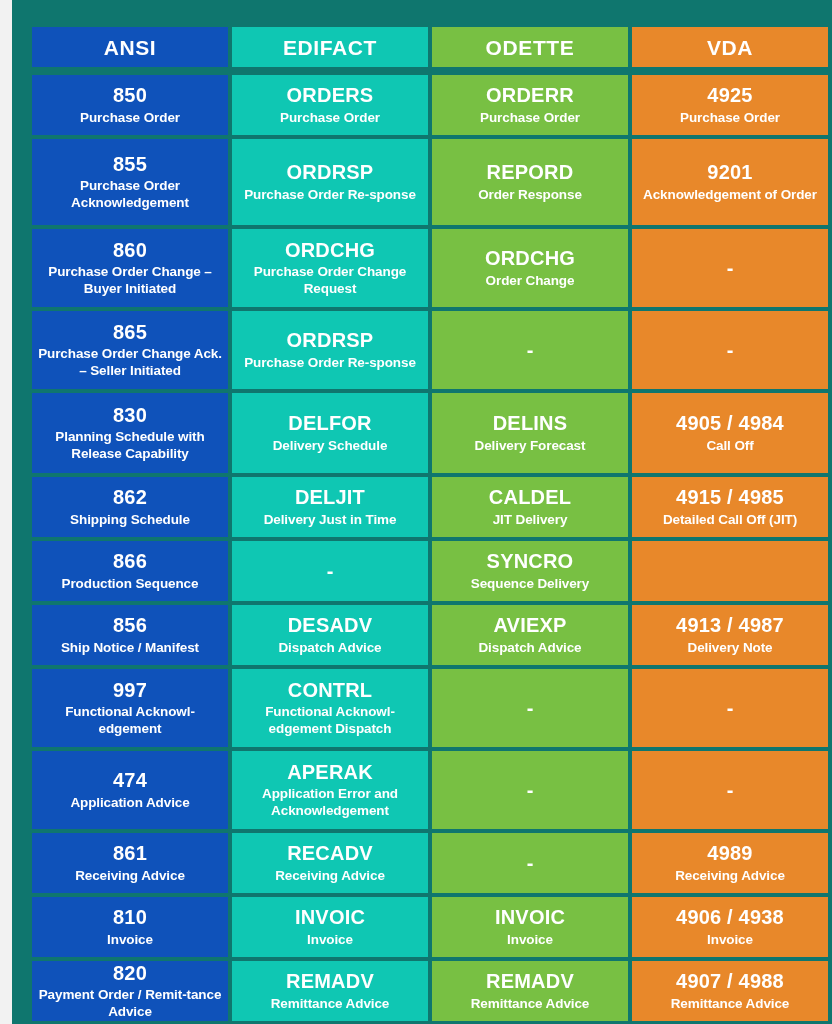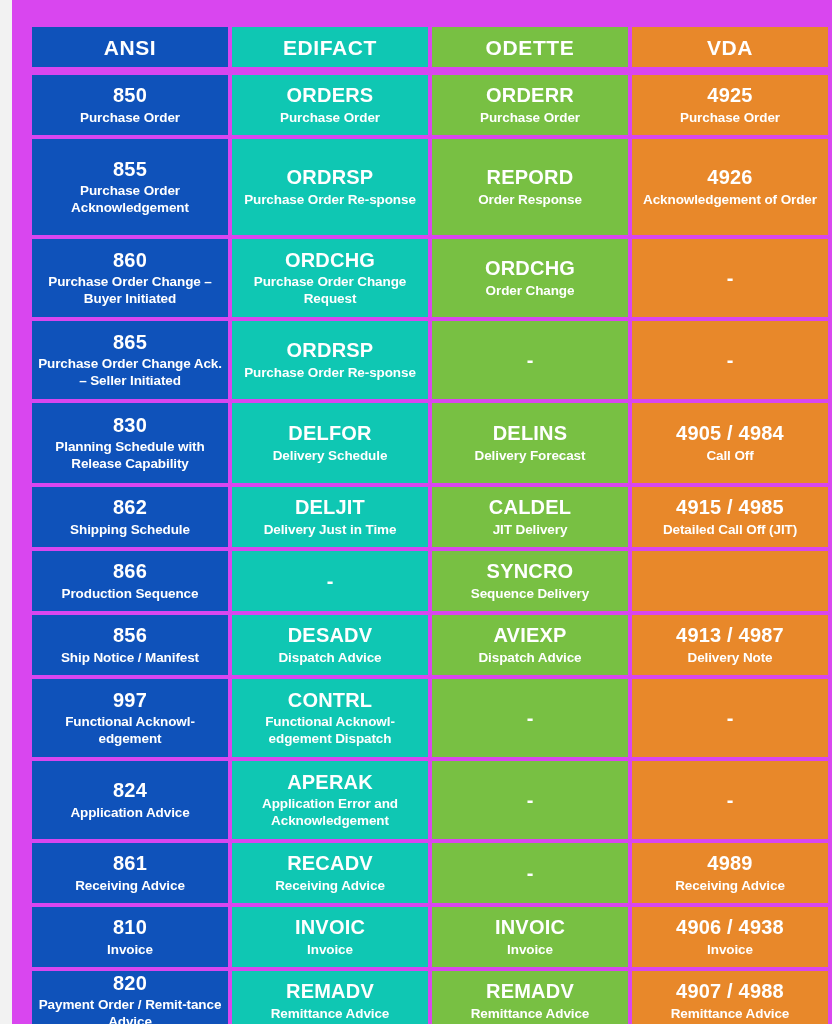--- a/index.html
+++ b/index.html
@@ -19,21 +19,21 @@
     background: #f2f2f2;
   }
 
   
   #card {
     position: absolute;
     left: 12px;
     top: 0px;
     width: 820px;
     height: 1024px;
-    background: #d946ef;
+    background: #0f766e;
   }
 
   
   #edi-table {
     position: absolute;
     left: 20px;
     top: 27px;
     width: 796px;
     display: flex;
     flex-direction: column;
@@ -95,21 +95,21 @@
   }
   .dash {
     font-size: 20px;
     font-weight: bold;
     line-height: 1;
   }
   .empty { visibility: hidden; }
 
   
   .r-850 .cell { height: 55px; }
-  .r-855 .cell { height: 96px; }
+  .r-855 .cell { height: 86px; }
   .r-860 .cell { height: 78px; }
   .r-865 .cell { height: 78px; }
   .r-830 .cell { height: 80px; }
   .r-862 .cell { height: 56px; }
   .r-866 .cell { height: 57px; }
   .r-856 .cell { height: 57px; }
   .r-997 .cell { height: 78px; }
   .r-824 .cell { height: 78px; }
   .r-861 .cell { height: 57px; }
   .r-810 .cell { height: 57px; }
@@ -164,21 +164,21 @@
             </div>
             <div class="cell col-edifact">
               <span class="code">ORDRSP</span>
               <span class="desc">Purchase Order Re-sponse</span>
             </div>
             <div class="cell col-odette">
               <span class="code">REPORD</span>
               <span class="desc">Order Response</span>
             </div>
             <div class="cell col-vda">
-              <span class="code">4926</span>
+              <span class="code">9201</span>
               <span class="desc">Acknowledgement of Order</span>
             </div>
           </div>
           <div class="table-row body-row r-860">
             <div class="cell col-ansi">
               <span class="code">860</span>
               <span class="desc">Purchase Order Change – Buyer Initiated</span>
             </div>
             <div class="cell col-edifact">
               <span class="code">ORDCHG</span>
@@ -289,21 +289,21 @@
             </div>
             <div class="cell col-odette">
               <span class="dash">-</span>
             </div>
             <div class="cell col-vda">
               <span class="dash">-</span>
             </div>
           </div>
           <div class="table-row body-row r-824">
             <div class="cell col-ansi">
-              <span class="code">824</span>
+              <span class="code">474</span>
               <span class="desc">Application Advice</span>
             </div>
             <div class="cell col-edifact">
               <span class="code">APERAK</span>
               <span class="desc">Application Error and Acknowledgement</span>
             </div>
             <div class="cell col-odette">
               <span class="dash">-</span>
             </div>
             <div class="cell col-vda">

